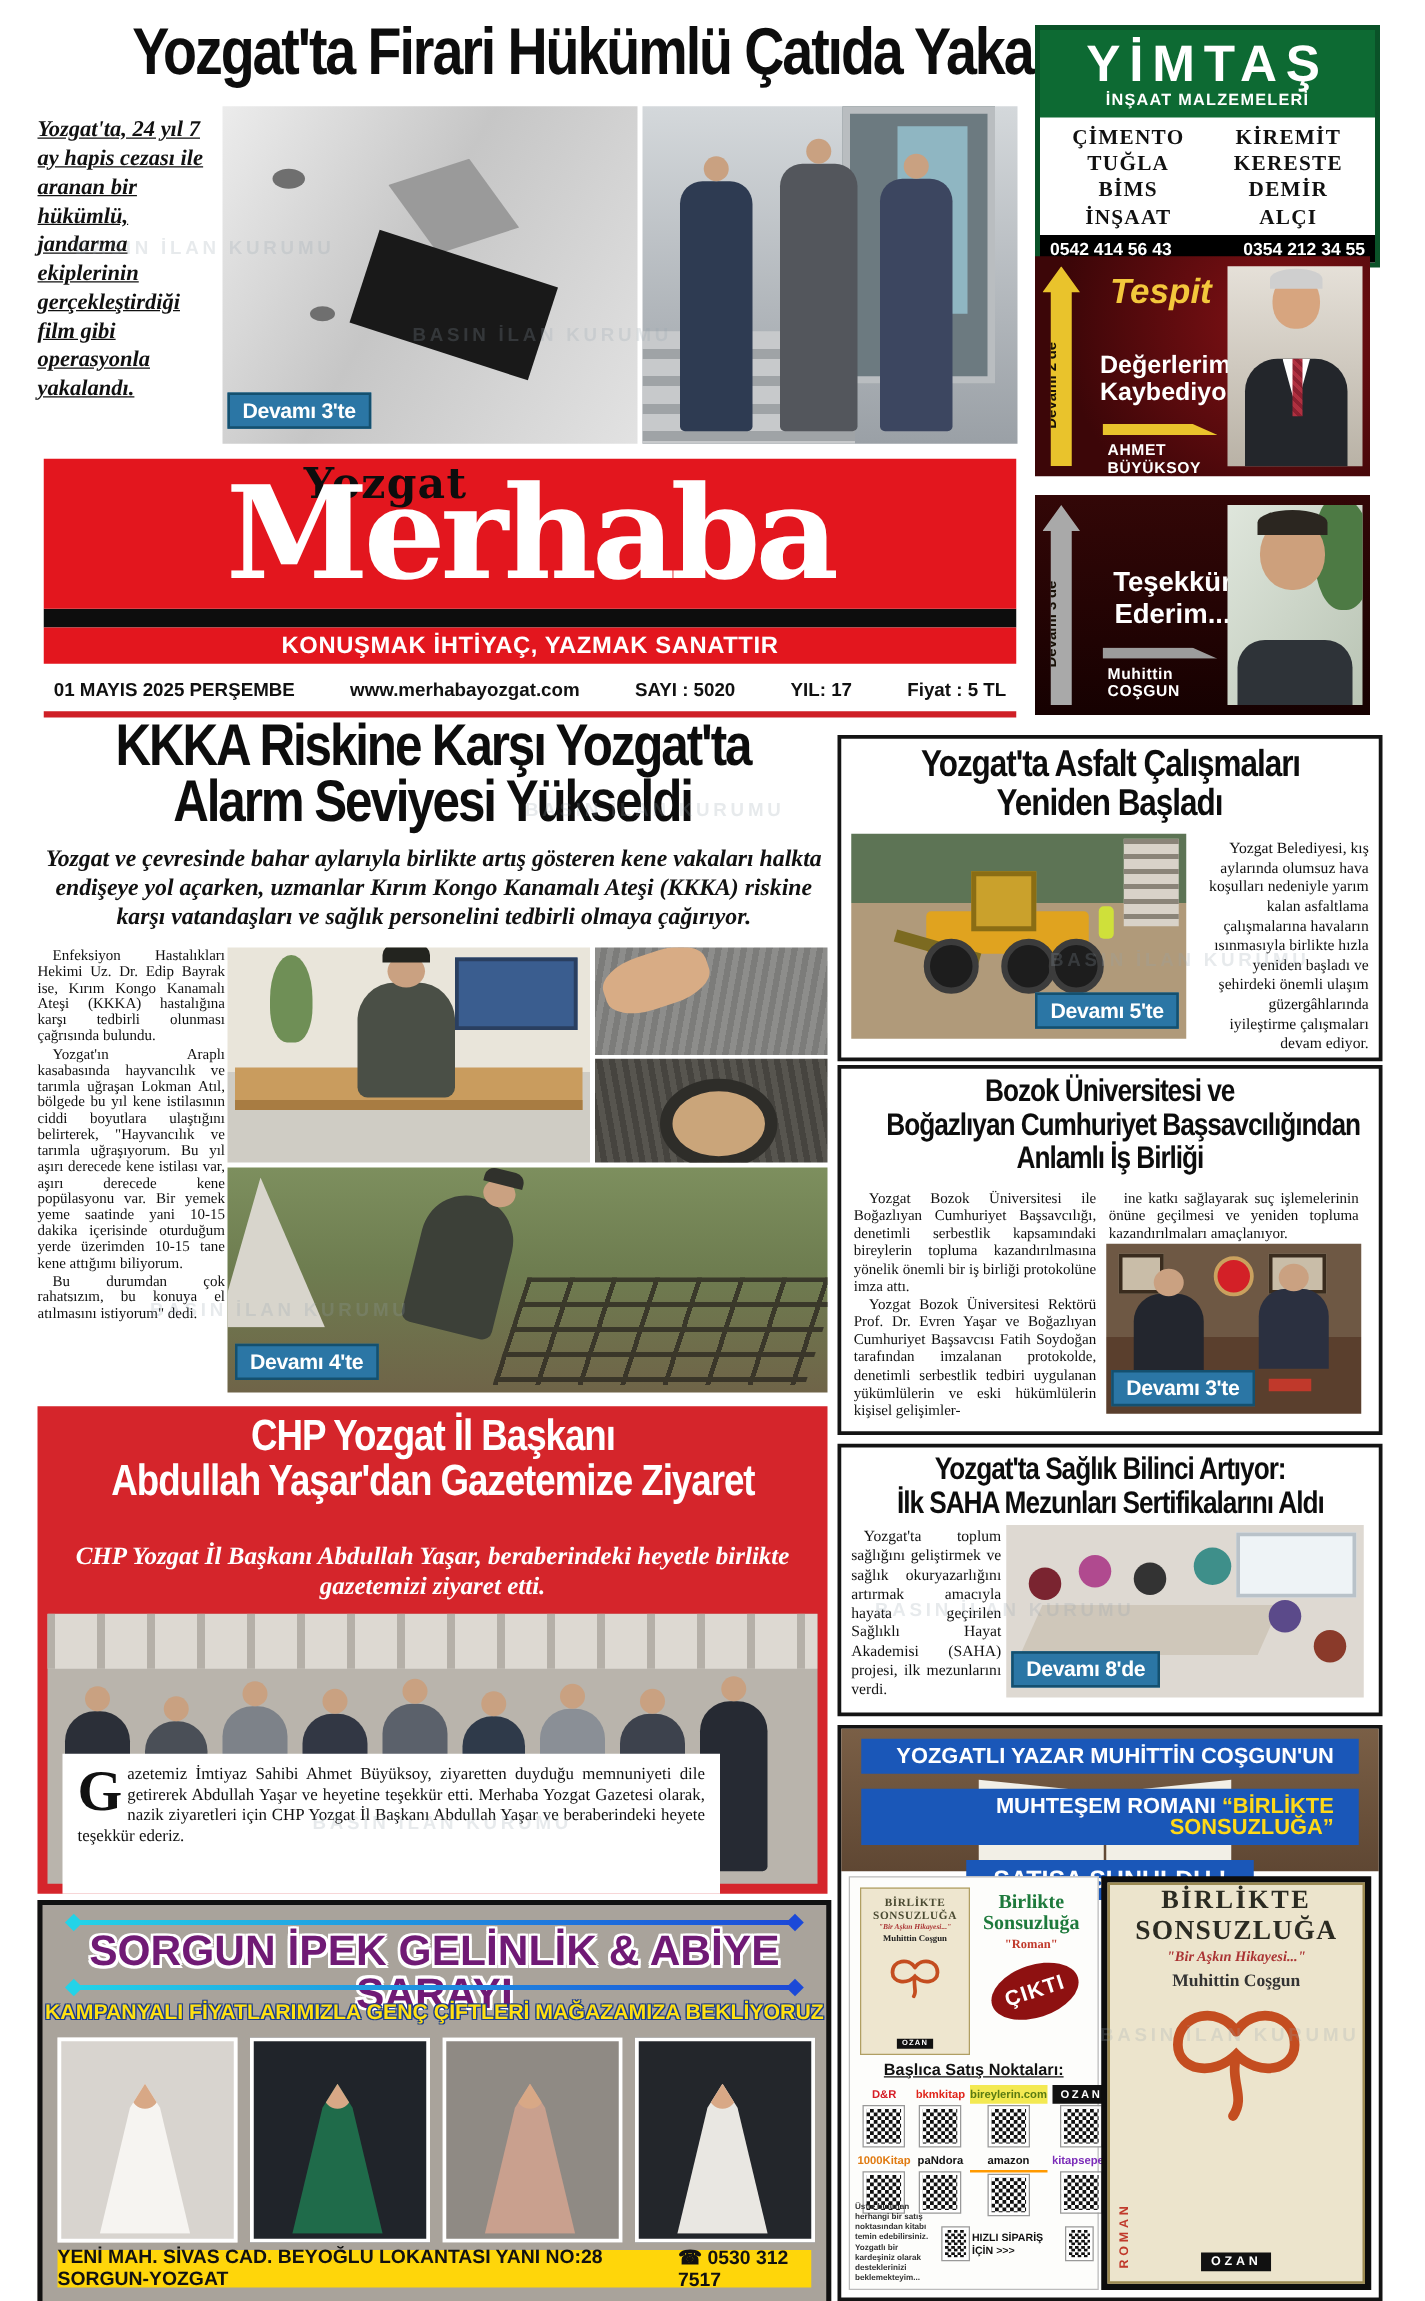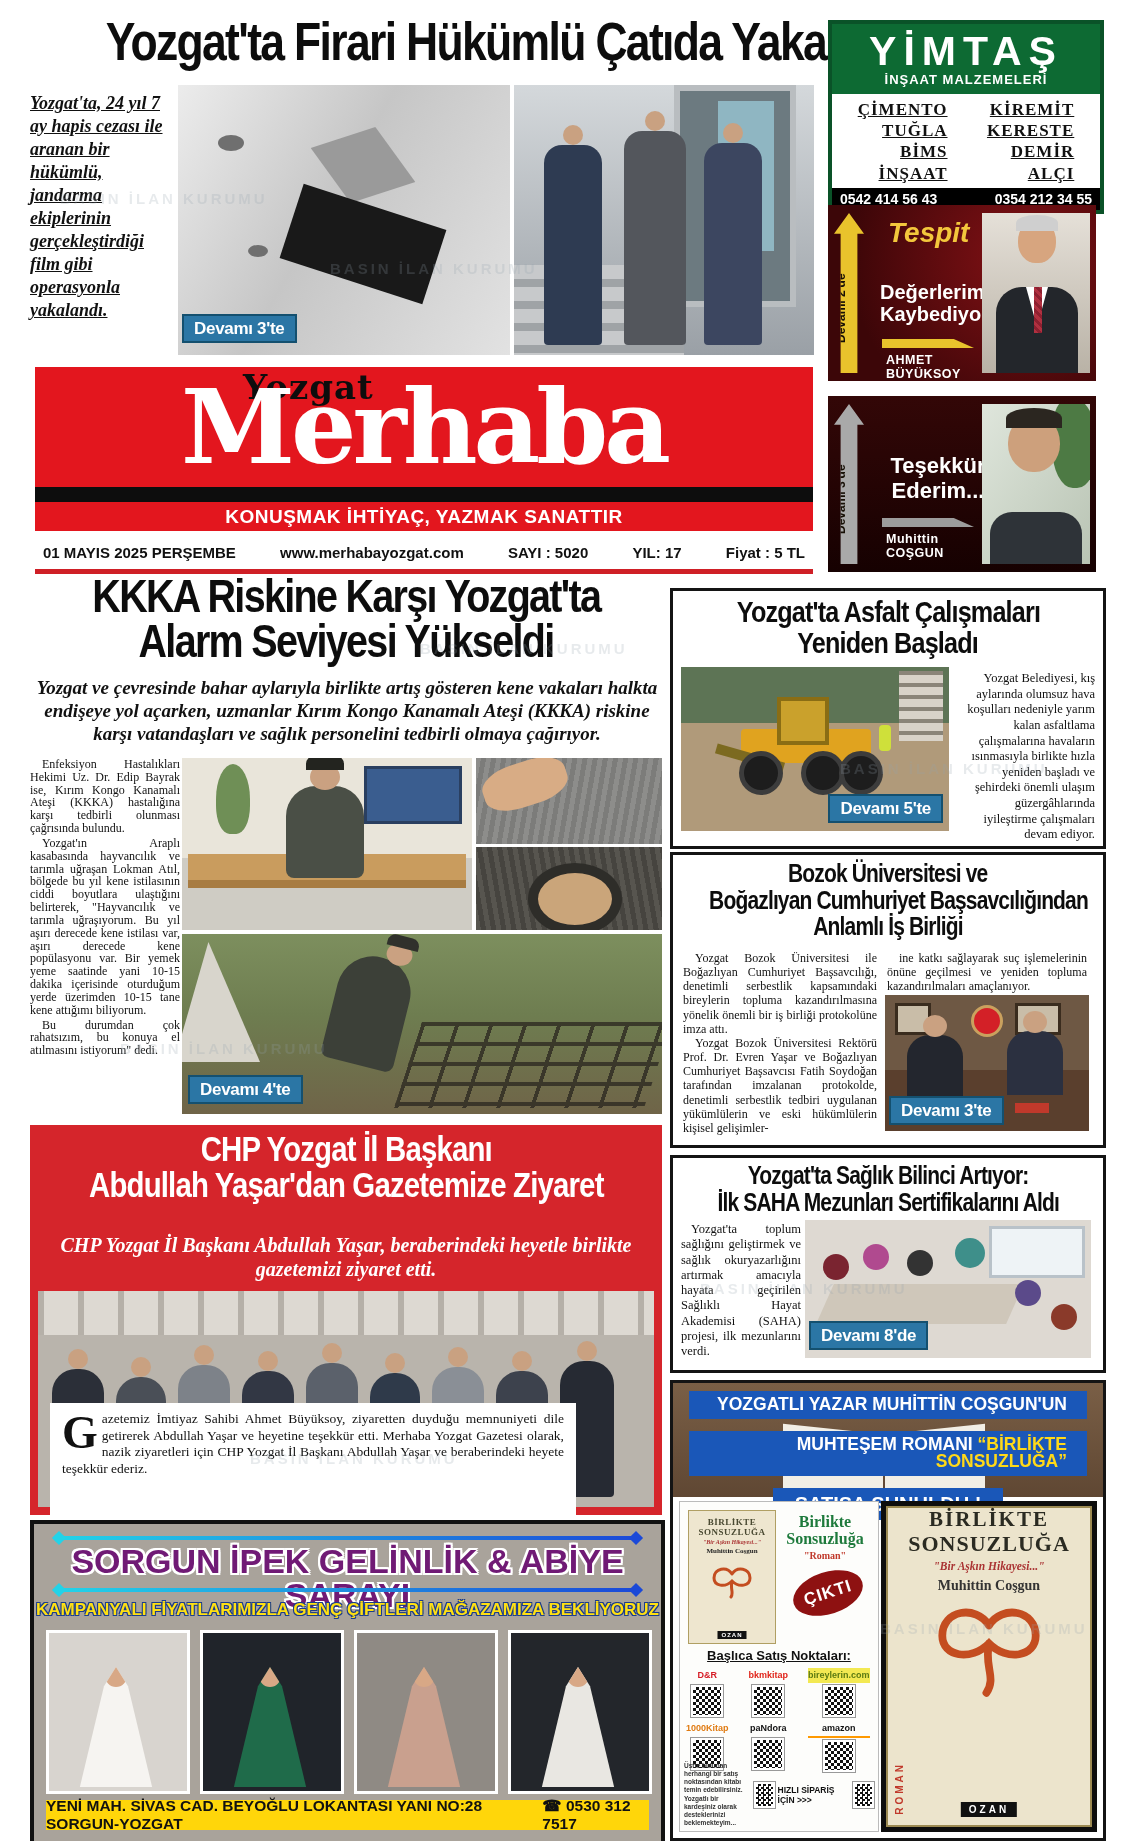--- a/index.html
+++ b/index.html
@@ -29,21 +29,21 @@
             background:repeating-linear-gradient(#c7c9cb 0 14px,#9fa3a6 14px 22px);}
   .figure{position:absolute;border-radius:18px 18px 4px 4px;}
   .figure:before{content:"";position:absolute;top:-20px;left:50%;margin-left:-10px;width:20px;height:20px;
             border-radius:50%;background:#c9a181;}
   
   #ad-yimtas{left:828px;top:20px;width:268px;border:4px solid #0a5228;background:#fff;}
   .yi-head{background:#0d6a33;text-align:center;padding:7px 0 5px;}
   .yi-name{font:900 41px/1 "Liberation Sans",sans-serif;color:#fff;letter-spacing:7px;}
   .yi-sub{font:800 13px/1.3 "Liberation Sans",sans-serif;color:#fff;letter-spacing:1px;}
   .yi-body{display:flex;justify-content:space-around;padding:5px 6px 4px;}
-  .yi-col{text-align:right;font:700 17px/1.25 "Liberation Serif",serif;letter-spacing:1px;text-decoration:underline;}
+  .yi-col{text-align:center;font:700 17px/1.25 "Liberation Serif",serif;letter-spacing:1px;}
   .yi-foot{background:#000;display:flex;justify-content:space-between;padding:3px 8px;
            font:800 14px "Liberation Sans",sans-serif;color:#fff;}
   
   .promo{position:absolute;left:828px;width:268px;height:176px;overflow:hidden;}
   #ad-tespit{top:205px;background:radial-gradient(circle at 72% 30%,#821115,#3c0608 75%);}
   #ad-tesekkur{top:396px;background:linear-gradient(#330707,#160101);}
   .arrw{position:absolute;left:6px;top:8px;bottom:8px;width:30px;
         clip-path:polygon(50% 0,100% 13%,78% 13%,78% 100%,22% 100%,22% 13%,0 13%);}
   .arrY{background:#e9c32c;} .arrG{background:#a9a9a9;}
   .arrTxt{position:absolute;left:0;right:0;top:34px;bottom:4px;writing-mode:vertical-rl;transform:rotate(180deg);
@@ -175,21 +175,21 @@
   .minicov .t{font:700 9px/1.15 "Liberation Serif",serif;color:#4a4a32;letter-spacing:.5px;}
   .minicov .s{font:italic 700 6px/1.4 "Liberation Serif",serif;color:#a33;}
   .minicov .a{font:700 7px/1.6 "Liberation Serif",serif;color:#222;}
   .minicov .oz{position:absolute;bottom:4px;left:50%;transform:translateX(-50%);background:#111;color:#fff;font:700 6px/1.4 "Liberation Sans";padding:0 4px;letter-spacing:1px;}
   .midtxt{position:absolute;left:98px;top:12px;width:94px;text-align:center;}
   .midtxt .g{font:700 16px/1.05 "Liberation Serif",serif;color:#1e7a3c;}
   .midtxt .r{font:700 10px/1.6 "Liberation Serif",serif;color:#c0392b;}
   .cikti{position:absolute;left:112px;top:70px;width:72px;height:42px;background:#8e1111;border-radius:50%;
          transform:rotate(-18deg);color:#fff;font:800 17px/42px "Liberation Sans",sans-serif;text-align:center;letter-spacing:1px;}
   .salestitle{position:absolute;left:0;right:0;top:146px;text-align:center;font:700 13px "Liberation Sans",sans-serif;text-decoration:underline;}
-  .stores{position:absolute;left:6px;right:6px;top:166px;display:grid;grid-template-columns:repeat(4,1fr);gap:4px 20px;}
+  .stores{position:absolute;left:6px;right:6px;top:166px;display:grid;grid-template-columns:repeat(4,1fr);gap:4px 4px;}
   .store{text-align:center;}
   .slogo{display:block;height:15px;font:800 9px/15px "Liberation Sans",sans-serif;overflow:hidden;white-space:nowrap;}
   .qr{width:28px;height:28px;margin:2px auto 0;background:repeating-conic-gradient(#111 0% 25%,#fff 0% 50%) 0 0/6px 6px;border:2px solid #fff;outline:1px solid #999;}
   .st0{color:#d61c26;} .st1{color:#e0251b;} .st2{color:#5a7a12;background:#f3e952;} .st3{color:#fff;background:#111;letter-spacing:2px;}
   .st4{color:#e07b12;} .st5{color:#111;} .st6{color:#111;border-bottom:2px solid #ff9900;} .st7{color:#7a2bb8;}
   .bookfoot{position:absolute;left:4px;right:4px;bottom:4px;display:flex;align-items:center;gap:3px;}
   .bookfoot .fn{width:86px;font:700 6.5px/1.25 "Liberation Sans",sans-serif;color:#333;}
   .bookfoot .qo{font:800 8.5px "Liberation Sans",sans-serif;}
   .qr.sm{width:22px;height:22px;background-size:5px 5px;margin:0;}
   #book-right{position:absolute;left:208px;top:118px;right:6px;bottom:6px;background:#0d0d0d;padding:5px;}

